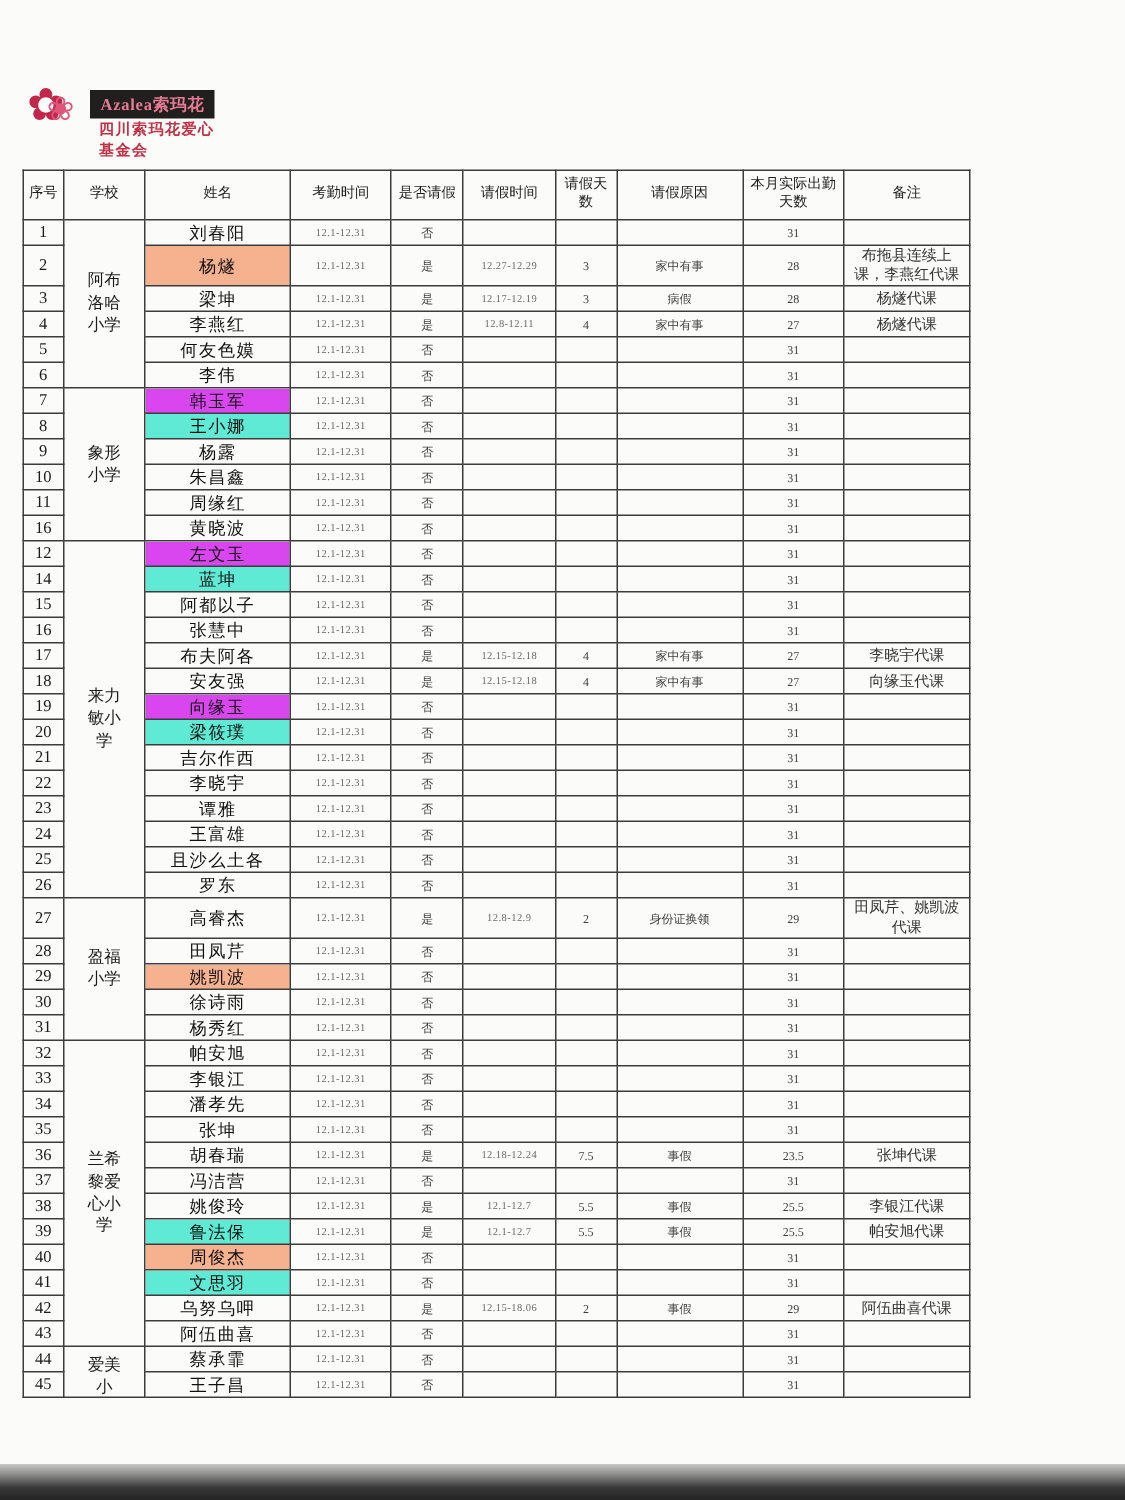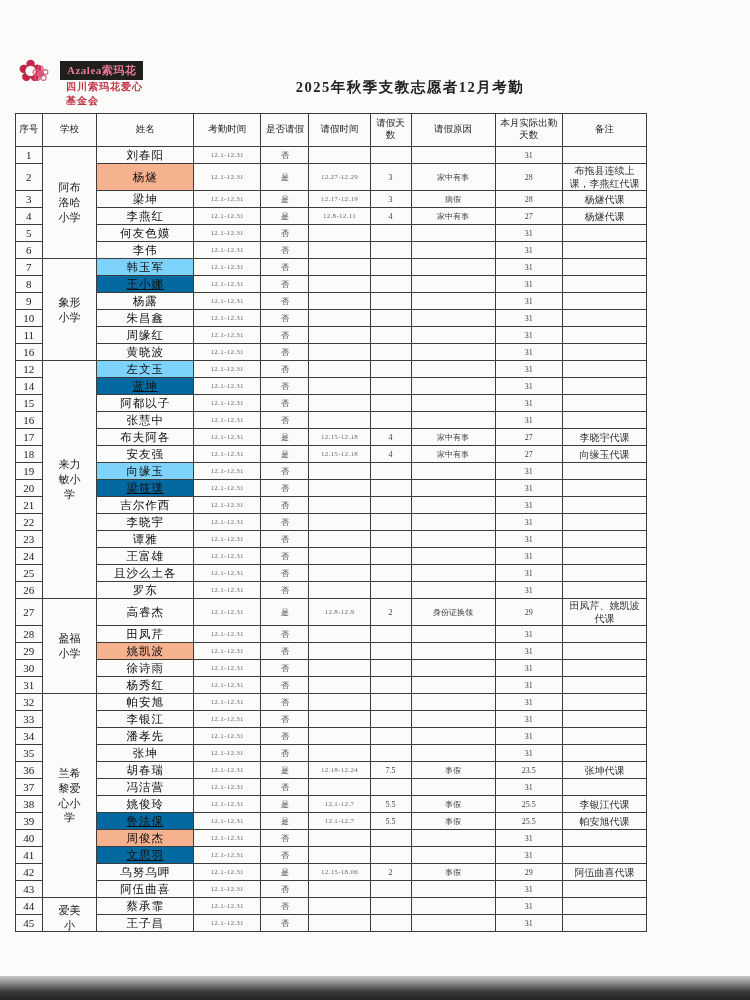--- a/index.html
+++ b/index.html
@@ -22,40 +22,39 @@
   .sheet thead td{font-size:9.5px;height:32px;line-height:1.25;color:#1c1c1c;}
   .sheet tbody tr{height:17px;}
   .c-no{font-size:11px;color:#1a1a1a;}
   .c-school{font-size:11px;line-height:1.35;color:#1a1a1a;padding:0 11px !important;}
   .school-clipped{vertical-align:bottom;}
   .school-clipped span{display:block;margin-bottom:-7px;}
   .c-name{font-size:11.5px;color:#101010;letter-spacing:1px;}
   .c-period{font-size:7px;color:#6a6a6a;letter-spacing:0.3px;}
   .c-small{font-size:8px;color:#3f3f3f;}
   .c-note{font-size:10px;color:#333;line-height:1.3;}
-  .hl-green{background:#7dd3fc;}
-  .hl-blue{background:#0369a1;text-decoration:underline;}
+  .hl-green{background:#d946ef;}
+  .hl-blue{background:#5eead4;}
   .hl-salmon{background:#f6b18f;}
   col.w-no{width:4.2%;}col.w-school{width:8.7%;}col.w-name{width:15.3%;}
   col.w-period{width:10.7%;}col.w-leave{width:7.6%;}col.w-ltime{width:9.7%;}
   col.w-ldays{width:6.5%;}col.w-reason{width:13.3%;}col.w-actual{width:10.7%;}
   col.w-note{width:13.3%;}
 </style>
 </head>
 <body>
 
 <div class="page">
 
   <div class="logo">
     <div class="logo-flowers"><span>✿</span><span class="f2">❀</span></div>
     <div class="logo-main">Azalea索玛花</div>
     <div class="logo-sub">四川索玛花爱心基金会</div>
   </div>
 
-  <div class="title">2025年秋季支教志愿者12月考勤</div>
 
   <table class="sheet">
     <colgroup>
       <col class="w-no">
         <col class="w-school">
         <col class="w-name">
         <col class="w-period">
       <col class="w-leave">
         <col class="w-ltime">
         <col class="w-ldays">

